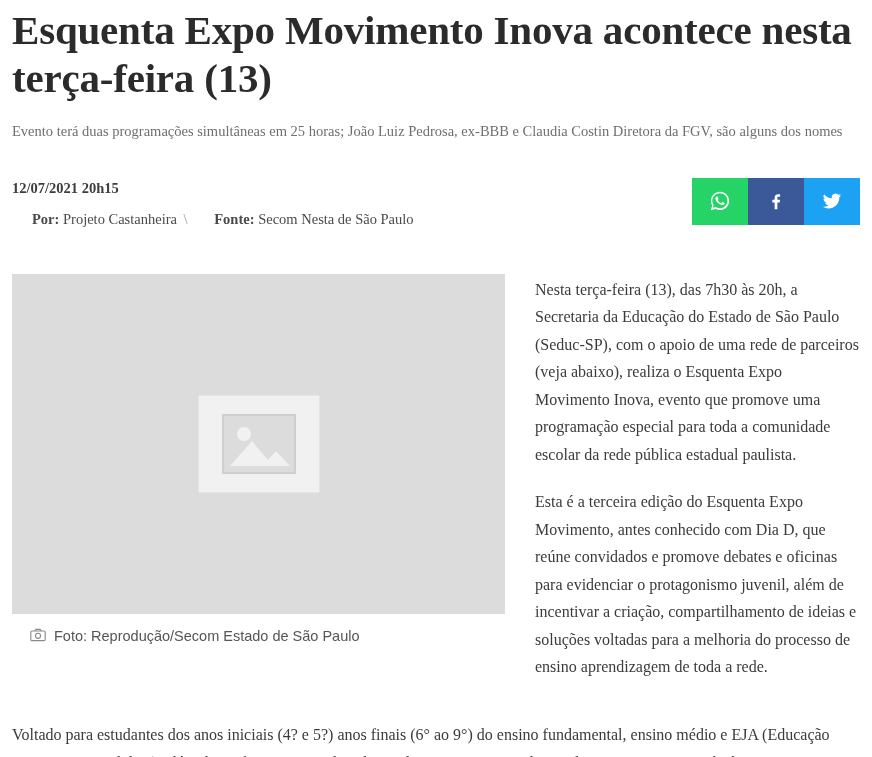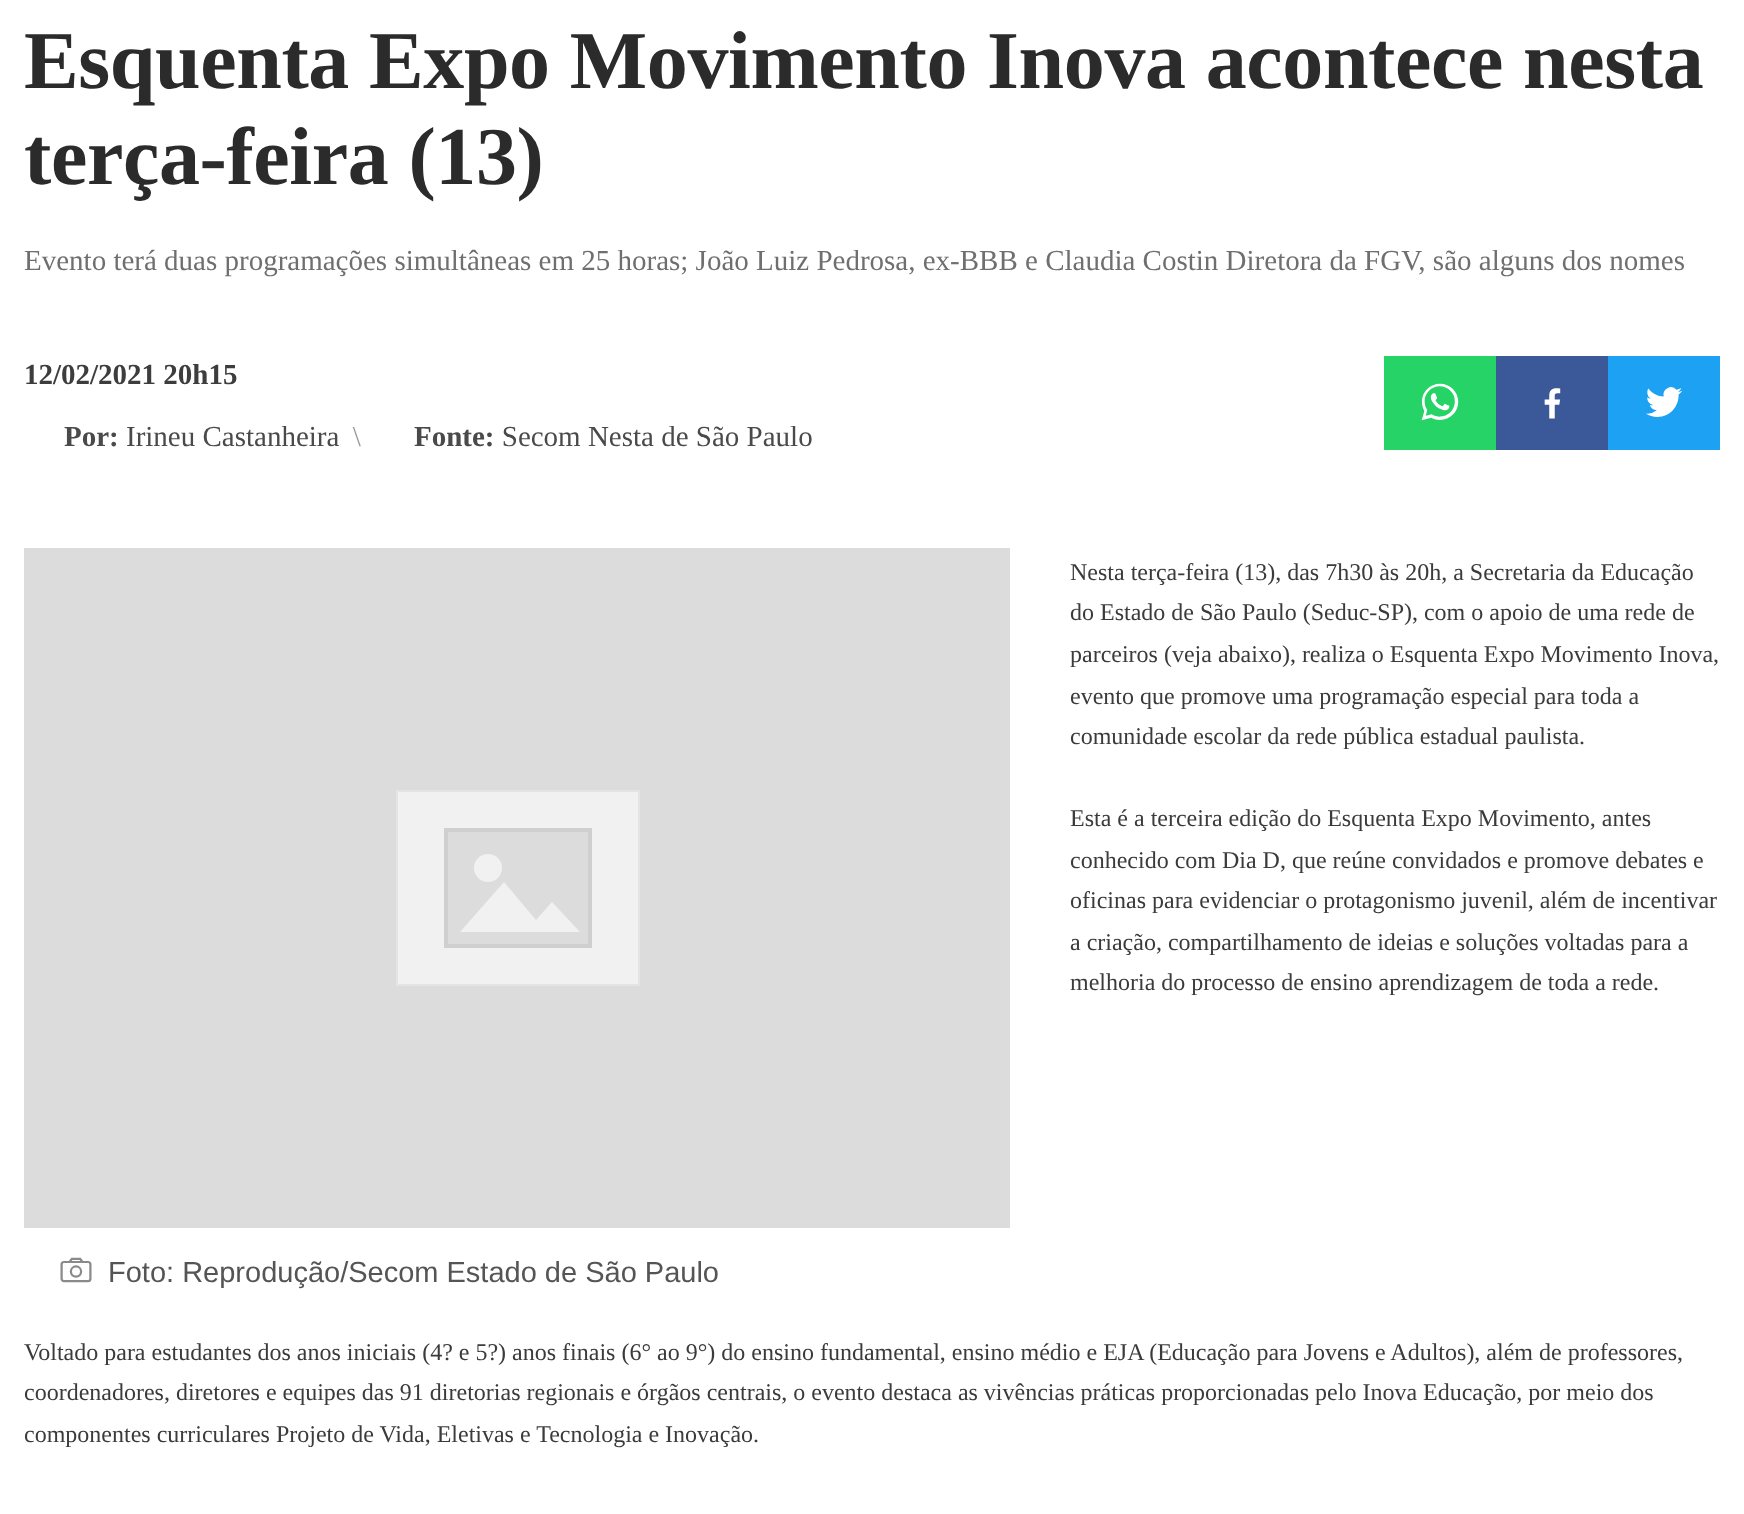--- a/index.html
+++ b/index.html
@@ -122,46 +122,46 @@
   }
   .cam-icon { color: #8a8a8a; display: inline-block; }
 
   .col-right {
     flex: 1 1 auto;
     padding-left: 30px;
     padding-top: 2px;
   }
   p.body-text {
     font-family: "Liberation Serif", serif;
-    font-size: 12px;
+    font-size: 16px;
     line-height: 1.72;
     color: #3b3b3b;
     margin: 0 0 20px 0;
   }
   .below-text {
     margin-top: 20px;
   }
   .below-text p.body-text { margin-bottom: 18px; }
 </style>
 </head>
 <body>
 
 <div class="page">
   <div class="wrap">
 
     <h1 class="headline">Esquenta Expo Movimento Inova acontece nesta terça-feira (13)</h1>
 
     <p class="subhead">Evento terá duas programações simultâneas em 25 horas; João Luiz Pedrosa, ex-BBB e Claudia Costin Diretora da FGV, são alguns dos nomes</p>
 
     <div class="meta-block">
-      <p class="meta-date">12/02/2021 20h15</p>
+      <p class="meta-date">12/07/2021 20h15</p>
 
       <p class="meta-byline">
         <b>Por:</b>
-        <span>Irineu Castanheira</span>
+        <span>Projeto Castanheira</span>
         <span class="meta-sep">\</span>
         <b>Fonte:</b>
         <span>Secom Nesta de São Paulo</span>
       </p>
 
       <div class="share">
         <div class="share-btn sb-whatsapp">
           <span>
             <svg width="22" height="22" viewBox="0 0 24 24" fill="#ffffff" aria-hidden="true">
               <path d="M12.04 2C6.58 2 2.13 6.45 2.13 11.91c0 1.75.46 3.46 1.33 4.97L2 22l5.25-1.38c1.45.79 3.08 1.21 4.79 1.21h.01c5.46 0 9.91-4.45 9.91-9.91C21.96 6.45 17.5 2 12.04 2zm0 18.01h-.01c-1.52 0-3.01-.41-4.31-1.18l-.31-.18-3.2.84.85-3.12-.2-.32a8.2 8.2 0 01-1.26-4.39c0-4.54 3.7-8.24 8.25-8.24 2.2 0 4.27.86 5.83 2.42a8.19 8.19 0 012.41 5.83c0 4.54-3.7 8.24-8.25 8.24zm4.53-6.17c-.25-.12-1.47-.72-1.69-.81-.23-.08-.39-.12-.56.13-.16.25-.64.8-.79.97-.14.16-.29.19-.54.06-.25-.12-1.05-.39-2-1.23-.74-.66-1.24-1.47-1.38-1.72-.15-.25-.02-.38.11-.51.11-.11.25-.29.37-.43.12-.15.16-.25.25-.41.08-.17.04-.31-.02-.43-.06-.12-.56-1.35-.77-1.85-.2-.48-.4-.41-.56-.42l-.47-.01c-.17 0-.43.06-.66.31-.23.25-.86.85-.86 2.07s.89 2.4 1.01 2.56c.12.17 1.75 2.67 4.23 3.74.59.26 1.05.41 1.41.52.59.19 1.13.16 1.56.1.48-.07 1.47-.6 1.68-1.18.21-.58.21-1.08.15-1.18-.06-.11-.23-.17-.48-.29z"></path>

